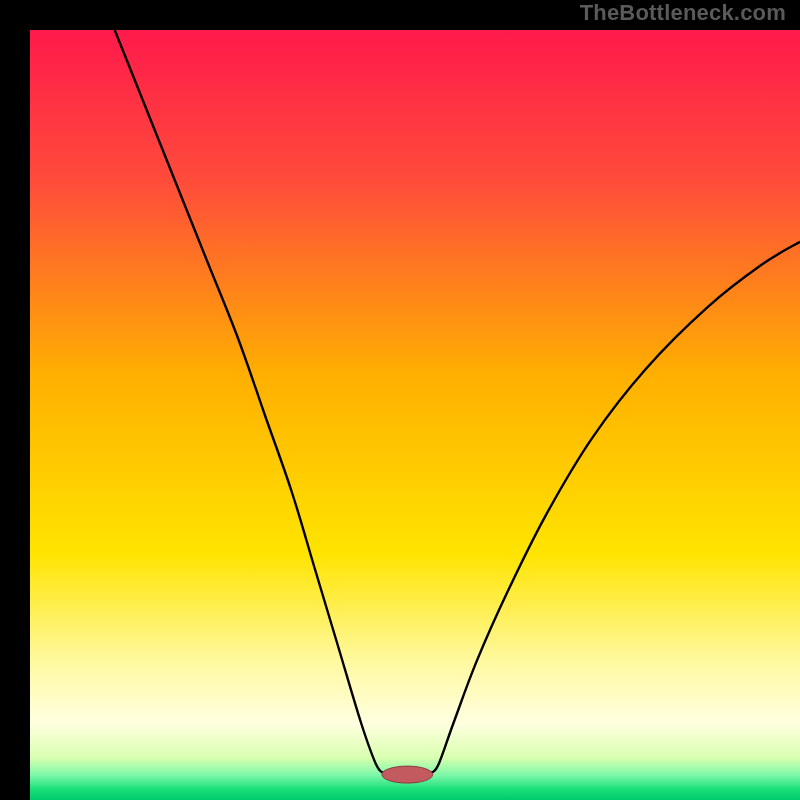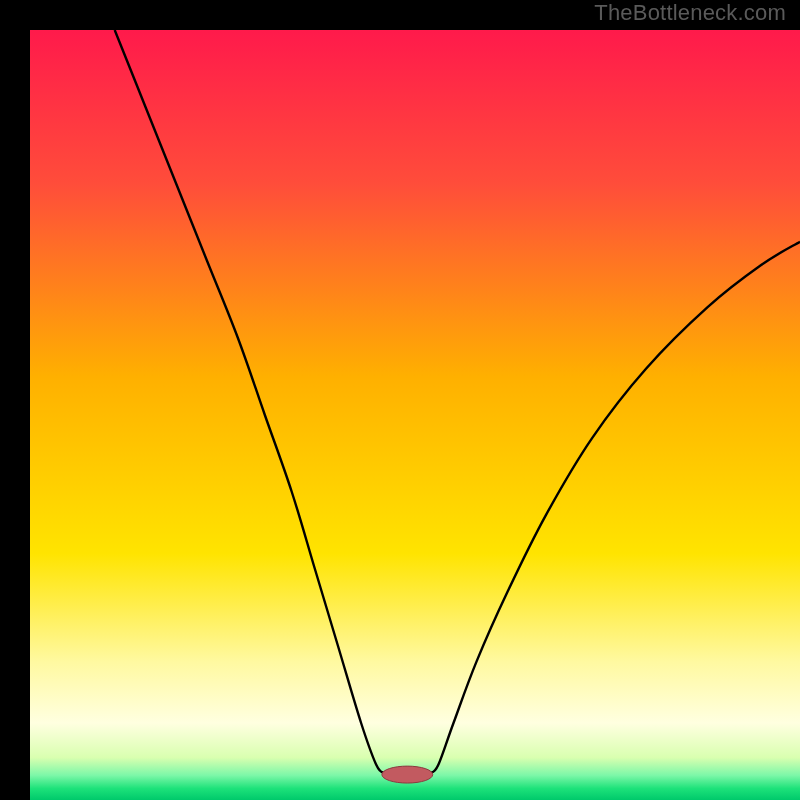--- a/index.html
+++ b/index.html
@@ -26,21 +26,21 @@
     width: 770px;
     height: 770px;
   }
   .watermark {
     position: absolute;
     top: 0px;
     right: 14px;
     color: #5a5a5a;
     font-size: 22px;
     letter-spacing: 0.2px;
-    font-weight: 400;
+    font-weight: 700;
   }
 </style>
 </head>
 <body>
 
 <div class="frame">
   <svg class="plot" width="770" height="770" viewBox="0 0 770 770" preserveAspectRatio="none">
     <defs>
       <linearGradient id="bg-grad" x1="0" y1="0" x2="0" y2="1">
           <stop offset="0%" stop-color="#ff1a4b"></stop>

